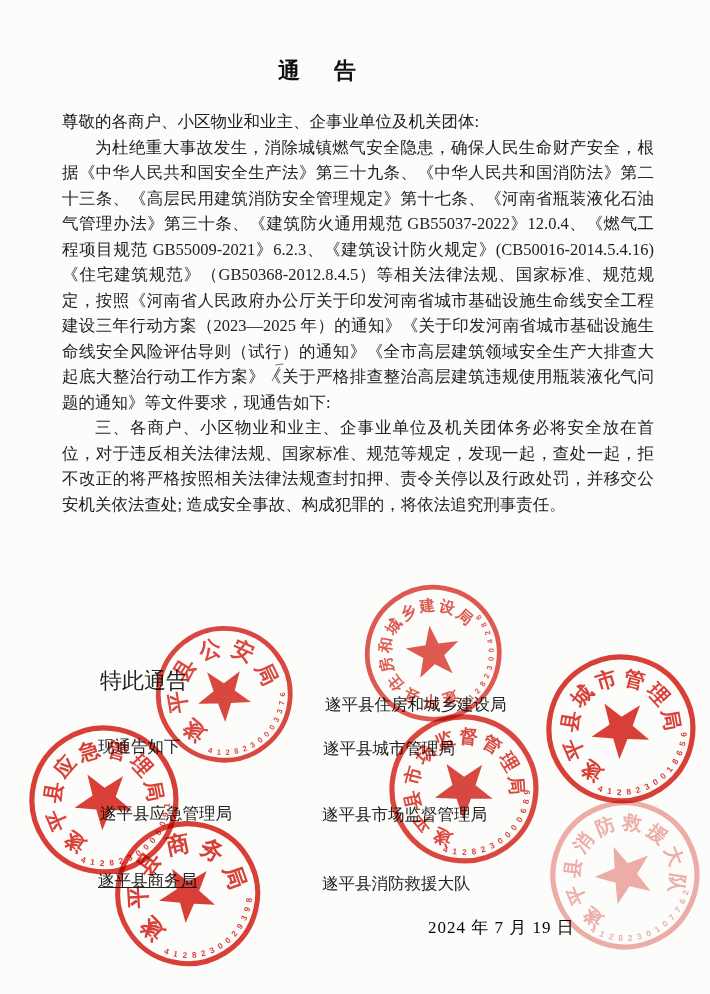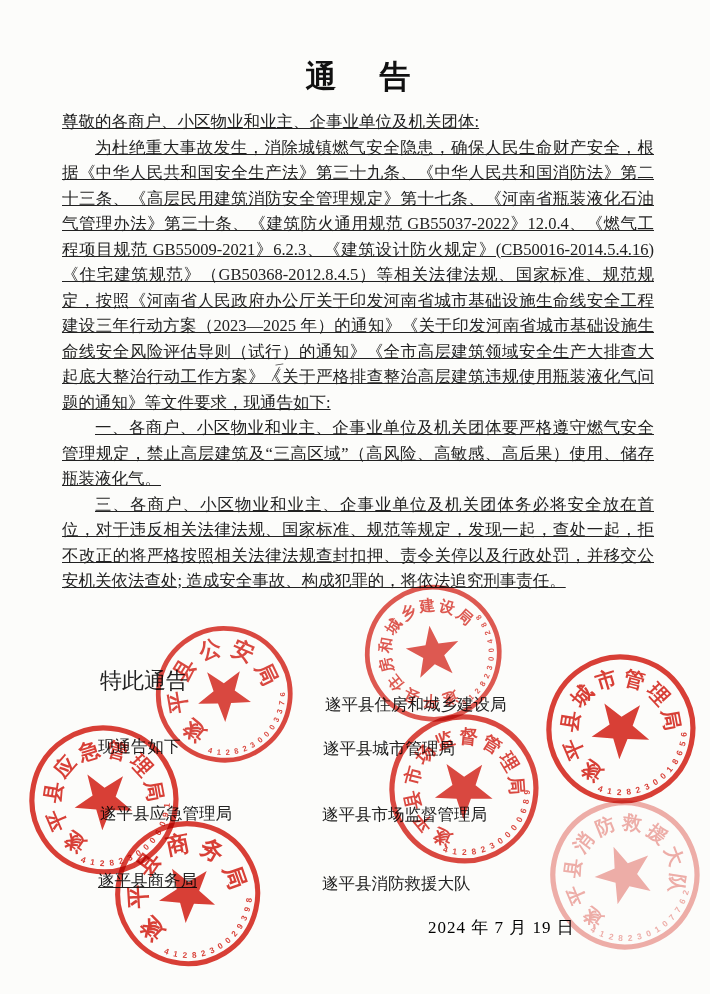--- a/index.html
+++ b/index.html
@@ -9,37 +9,36 @@
     margin:0 auto;
     background:#fcfcfa;
     overflow:hidden;
     font-family:"Liberation Serif","DejaVu Serif",serif;
     color:#1e1e1e;
   }
   .doc-title{
     position:absolute;
     top:56px;left:320px;
     transform:translateX(-50%);
-    font-size:31px;
+    font-size:22px;
     font-weight:700;
     letter-spacing:6px;
     color:#111;
     white-space:nowrap;
-    margin-left:41px;
   }
   .doc-body{
     position:absolute;
     left:62px;top:109px;
     width:592px;
     font-size:16.5px;
     line-height:25.5px;
     text-align:justify;
     color:#222;
   }
-  .doc-body p{margin:0;text-indent:2em;text-decoration:underline;}
+  .doc-body p{margin:0;text-indent:2em;}
   .doc-body p.salutation{text-indent:0;}
   .closing{
     position:absolute;left:100px;top:666px;
     font-size:22px;color:#222;
   }
   .sig-label{
     position:absolute;
     font-size:16.5px;color:#222;
     white-space:nowrap;
     margin-top:24px;
@@ -62,21 +61,20 @@
 <body>
 
 <div class="page">
 
   <div class="doc-title">通　告</div>
 
   <div class="doc-body">
     <p class="salutation">尊敬的各商户、小区物业和业主、企事业单位及机关团体:</p>
 
   <p>为杜绝重大事故发生，消除城镇燃气安全隐患，确保人民生命财产安全，根据《中华人民共和国安全生产法》第三十九条、《中华人民共和国消防法》第二十三条、《高层民用建筑消防安全管理规定》第十七条、《河南省瓶装液化石油气管理办法》第三十条、《建筑防火通用规范 GB55037-2022》12.0.4、《燃气工程项目规范 GB55009-2021》6.2.3、《建筑设计防火规定》(CB50016-2014.5.4.16)《住宅建筑规范》（GB50368-2012.8.4.5）等相关法律法规、国家标准、规范规定，按照《河南省人民政府办公厅关于印发河南省城市基础设施生命线安全工程建设三年行动方案（2023—2025 年）的通知》《关于印发河南省城市基础设施生命线安全风险评估导则（试行）的通知》《全市高层建筑领域安全生产大排查大起底大整治行动工作方案》《关于严格排查整治高层建筑违规使用瓶装液化气问题的通知》等文件要求，现通告如下:</p>
-      <p>一、各商户、小区物业和业主、企事业单位及机关团体要严格遵守燃气安全管理规定，禁止高层建筑及“三高区域”（高风险、高敏感、高后果）使用、储存瓶装液化气。</p>
       <p>三、各商户、小区物业和业主、企事业单位及机关团体务必将安全放在首位，对于违反相关法律法规、国家标准、规范等规定，发现一起，查处一起，拒不改正的将严格按照相关法律法规查封扣押、责令关停以及行政处罚，并移交公安机关依法查处; 造成安全事故、构成犯罪的，将依法追究刑事责任。</p>
     </div>
 
   <span class="hand-mark">∕‾</span>
 
   <div class="closing">特此通告</div>
 
   <div class="issue-date">2024 年 7 月 19 日</div>
 
 <div class="sig-label" style="left: 98px; top: 712px;">现通告如下</div>

